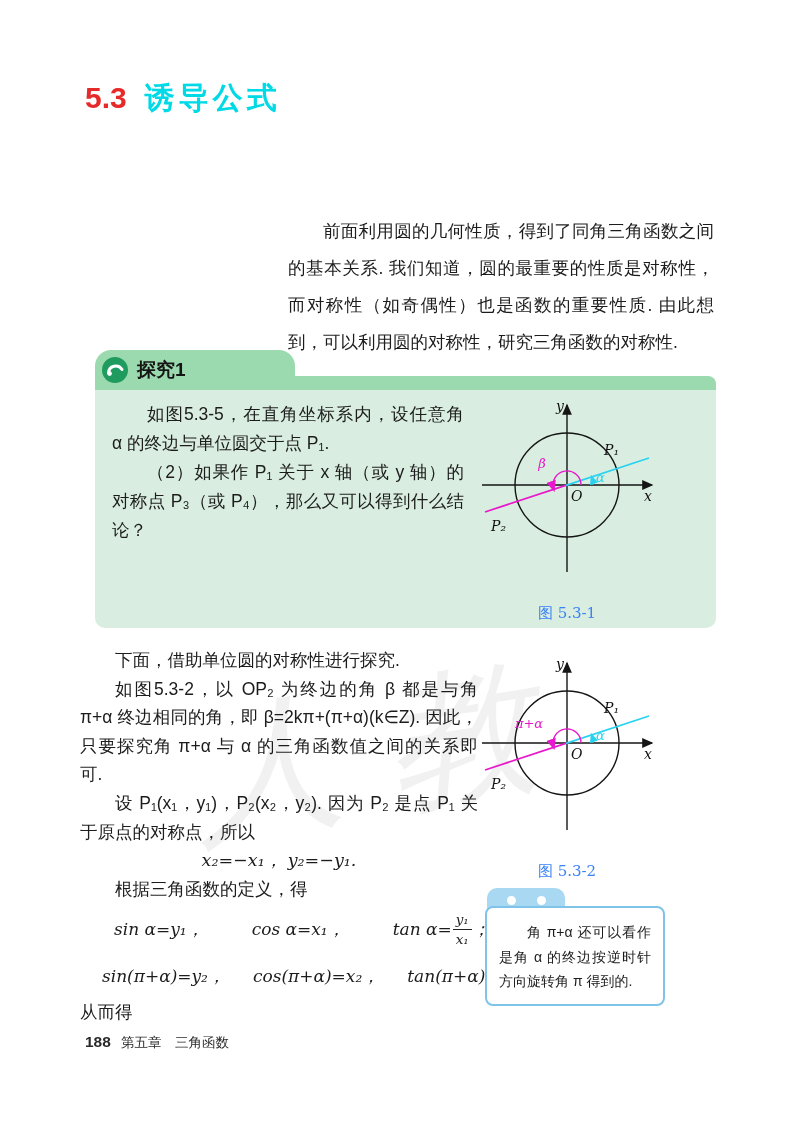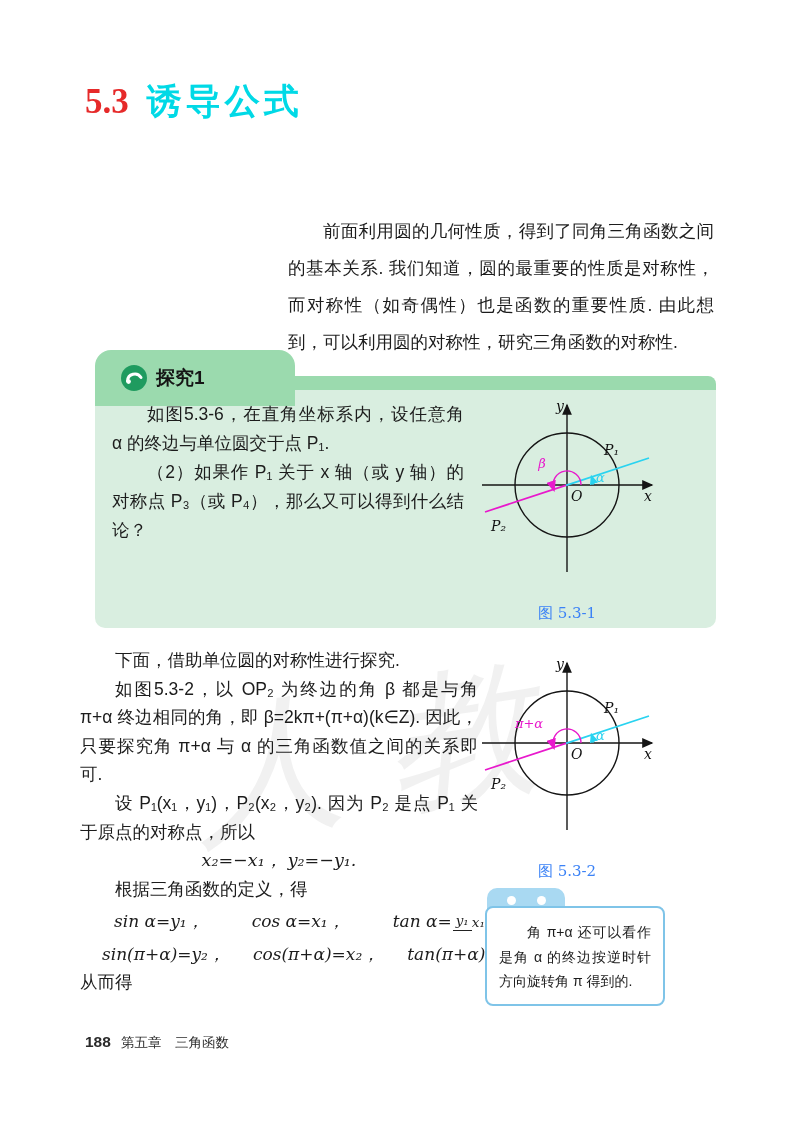--- a/index.html
+++ b/index.html
@@ -20,33 +20,33 @@
     background:#ffffff;overflow:hidden;
     font-family:"Liberation Sans","DejaVu Sans",sans-serif;color:var(--ink);
   }
   
   .watermark{
     position:absolute;left:190px;top:650px;font-size:150px;letter-spacing:45px;
     font-family:"DejaVu Serif",serif;font-style:italic;color:rgba(60,60,60,0.07);
     transform:rotate(-9deg);white-space:nowrap;pointer-events:none;
   }
   
-  .title-row{position:absolute;left:85px;top:78px;font-weight:bold;font-size:35px;font-family:Liberation Serif, serif;}
+  .title-row{position:absolute;left:85px;top:78px;font-weight:bold;font-size:30px;}
   .sec-num{color:var(--red);margin-right:18px;}
   .sec-title{color:var(--cyan);letter-spacing:4px;}
   
   .intro{
     position:absolute;left:288px;top:213px;width:426px;
     font-size:17.5px;line-height:37px;text-align:justify;text-indent:2em;
   }
   
   .explore-box{position:absolute;left:95px;top:350px;width:621px;height:278px;}
   .explore-tab{
-    position:absolute;left:0;top:0;width:200px;height:56px;background:var(--greenTab);
-    border-radius:16px 16px 0 0;display:flex;align-items:center;padding-left:26px;box-sizing:border-box;
+    position:absolute;left:0;top:0;width:200px;height:40px;background:var(--greenTab);
+    border-radius:16px 16px 0 0;display:flex;align-items:center;padding-left:7px;box-sizing:border-box;
   }
   .explore-strip{position:absolute;left:196px;top:26px;right:0;height:14px;background:var(--greenTab);border-radius:0 8px 0 0;}
   .explore-body{position:absolute;left:0;top:40px;right:0;bottom:0;background:var(--greenBody);border-radius:0 0 10px 10px;}
   .explore-label{font-size:19px;font-weight:bold;color:#151515;margin-left:9px;}
   .explore-text{
     position:absolute;left:17px;top:50px;width:352px;
     font-size:17.5px;line-height:29px;text-align:justify;
   }
   .explore-text p{margin:0;text-indent:2em;}
   
@@ -69,21 +69,21 @@
   .main-col p{margin:0;text-align:justify;}
   .indent{text-indent:2em;}
   .eq-center{text-align:center !important;font-family:"DejaVu Serif",serif;font-style:italic;text-indent:0 !important;}
   .formula-row{
     display:flex;align-items:center;font-family:"DejaVu Serif",serif;font-style:italic;
     font-size:17px;line-height:1.2;
   }
   .row1{margin:8px 0 2px 34px;column-gap:48px;}
   .row2{margin:12px 0 4px 22px;column-gap:28px;}
   .fterm{display:inline-flex;align-items:center;white-space:nowrap;}
-  .frac{display:inline-flex;flex-direction:row;align-items:center;font-size:13.5px;line-height:1.2;margin:0 1px;justify-content:space-between;}
+  .frac{display:inline-flex;flex-direction:column;align-items:center;font-size:13.5px;line-height:1.2;margin:0 1px;justify-content:space-between;}
   .frac .num{border-bottom:1.3px solid #222;padding:0 3px 1px;}
   .frac .den{padding-top:1px;}
   
   .note-box{position:absolute;left:485px;top:888px;width:180px;}
   .note-tab{position:relative;width:78px;height:27px;background:var(--noteTab);border-radius:10px 10px 0 0;margin-left:2px;}
   .note-dot{position:absolute;top:8px;width:9px;height:9px;border-radius:50%;background:#fff;}
   .d1{left:20px;} .d2{left:50px;}
   .note-body{
     position:relative;margin-top:-9px;background:#fff;border:2px solid var(--noteBlue);
     border-radius:8px;padding:12px 12px 10px;box-sizing:border-box;
@@ -113,21 +113,21 @@
     <div class="explore-body"></div>
     <div class="explore-tab">
       <svg width="26" height="26" viewBox="0 0 26 26">
         <circle cx="13" cy="13" r="13" fill="var(--iconGreen)"></circle>
         <path d="M6.5 16 A 7.3 7.3 0 0 1 20 12.5" stroke="#ffffff" stroke-width="3" fill="none" stroke-linecap="round"></path>
         <circle cx="7.6" cy="16.6" r="2.3" fill="#ffffff"></circle>
       </svg>
       <span class="explore-label">探究1</span>
     </div>
     <div class="explore-text">
-      <p>如图5.3-6，在直角坐标系内，设任意角 α 的终边与单位圆交于点 P₁.</p>
+      <p>如图5.3-5，在直角坐标系内，设任意角 α 的终边与单位圆交于点 P₁.</p>
       <p>（2）如果作 P₁ 关于 x 轴（或 y 轴）的对称点 P₃（或 P₄），那么又可以得到什么结论？</p>
     </div>
   </div>
 
   <div class="figure" id="fig1">
     <svg width="190" height="184" viewBox="0 0 190 184">
       <defs>
         <marker id="f1b" markerWidth="9" markerHeight="7" refX="7" refY="3.5" orient="auto">
             <path d="M0,0 L8,3.5 L0,7 Z" fill="#151515"></path>
           </marker>

